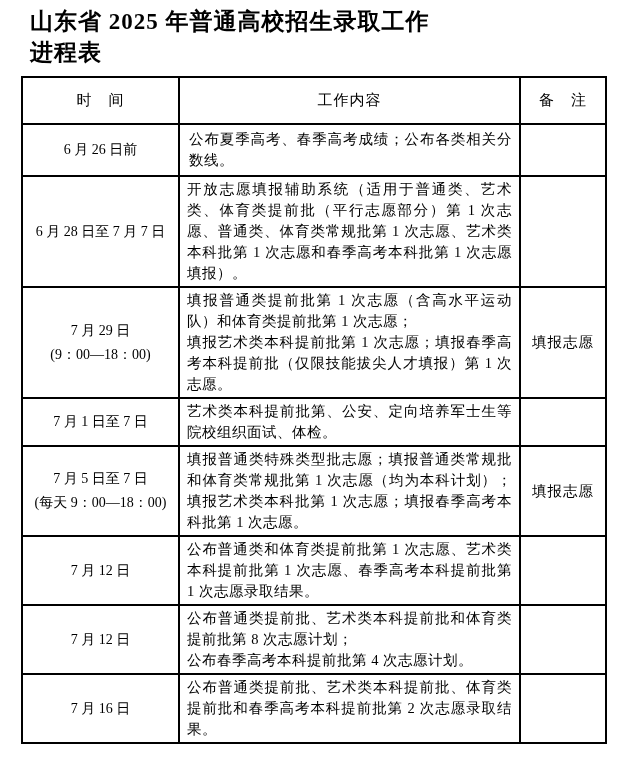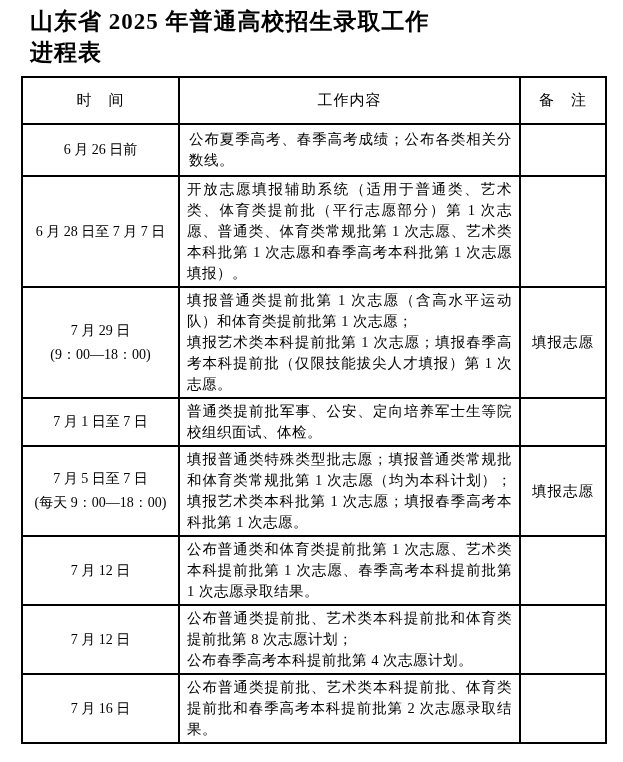--- a/index.html
+++ b/index.html
@@ -130,21 +130,21 @@
             <div class="para">填报普通类提前批第 1 次志愿（含高水平运动队）和体育类提前批第 1 次志愿；</div>
             <div class="para">填报艺术类本科提前批第 1 次志愿；填报春季高考本科提前批（仅限技能拔尖人才填报）第 1 次志愿。</div>
           </td>
           <td class="remark-cell">填报志愿</td>
         </tr>
         <tr>
           <td class="time-cell">
             <div>7 月 1 日至 7 日</div>
           </td>
           <td class="content-cell">
-            <div class="para">普通类提前批军事、公安、定向培养军士生等院校组织面试、体检。</div>
+            <div class="para">艺术类本科提前批第、公安、定向培养军士生等院校组织面试、体检。</div>
           </td>
           <td class="remark-cell"></td>
         </tr>
         <tr>
           <td class="time-cell">
             <div>7 月 5 日至 7 日</div>
             <div>(每天 9：00—18：00)</div>
           </td>
           <td class="content-cell">
             <div class="para">填报普通类特殊类型批志愿；填报普通类常规批和体育类常规批第 1 次志愿（均为本科计划）；填报艺术类本科批第 1 次志愿；填报春季高考本科批第 1 次志愿。</div>

